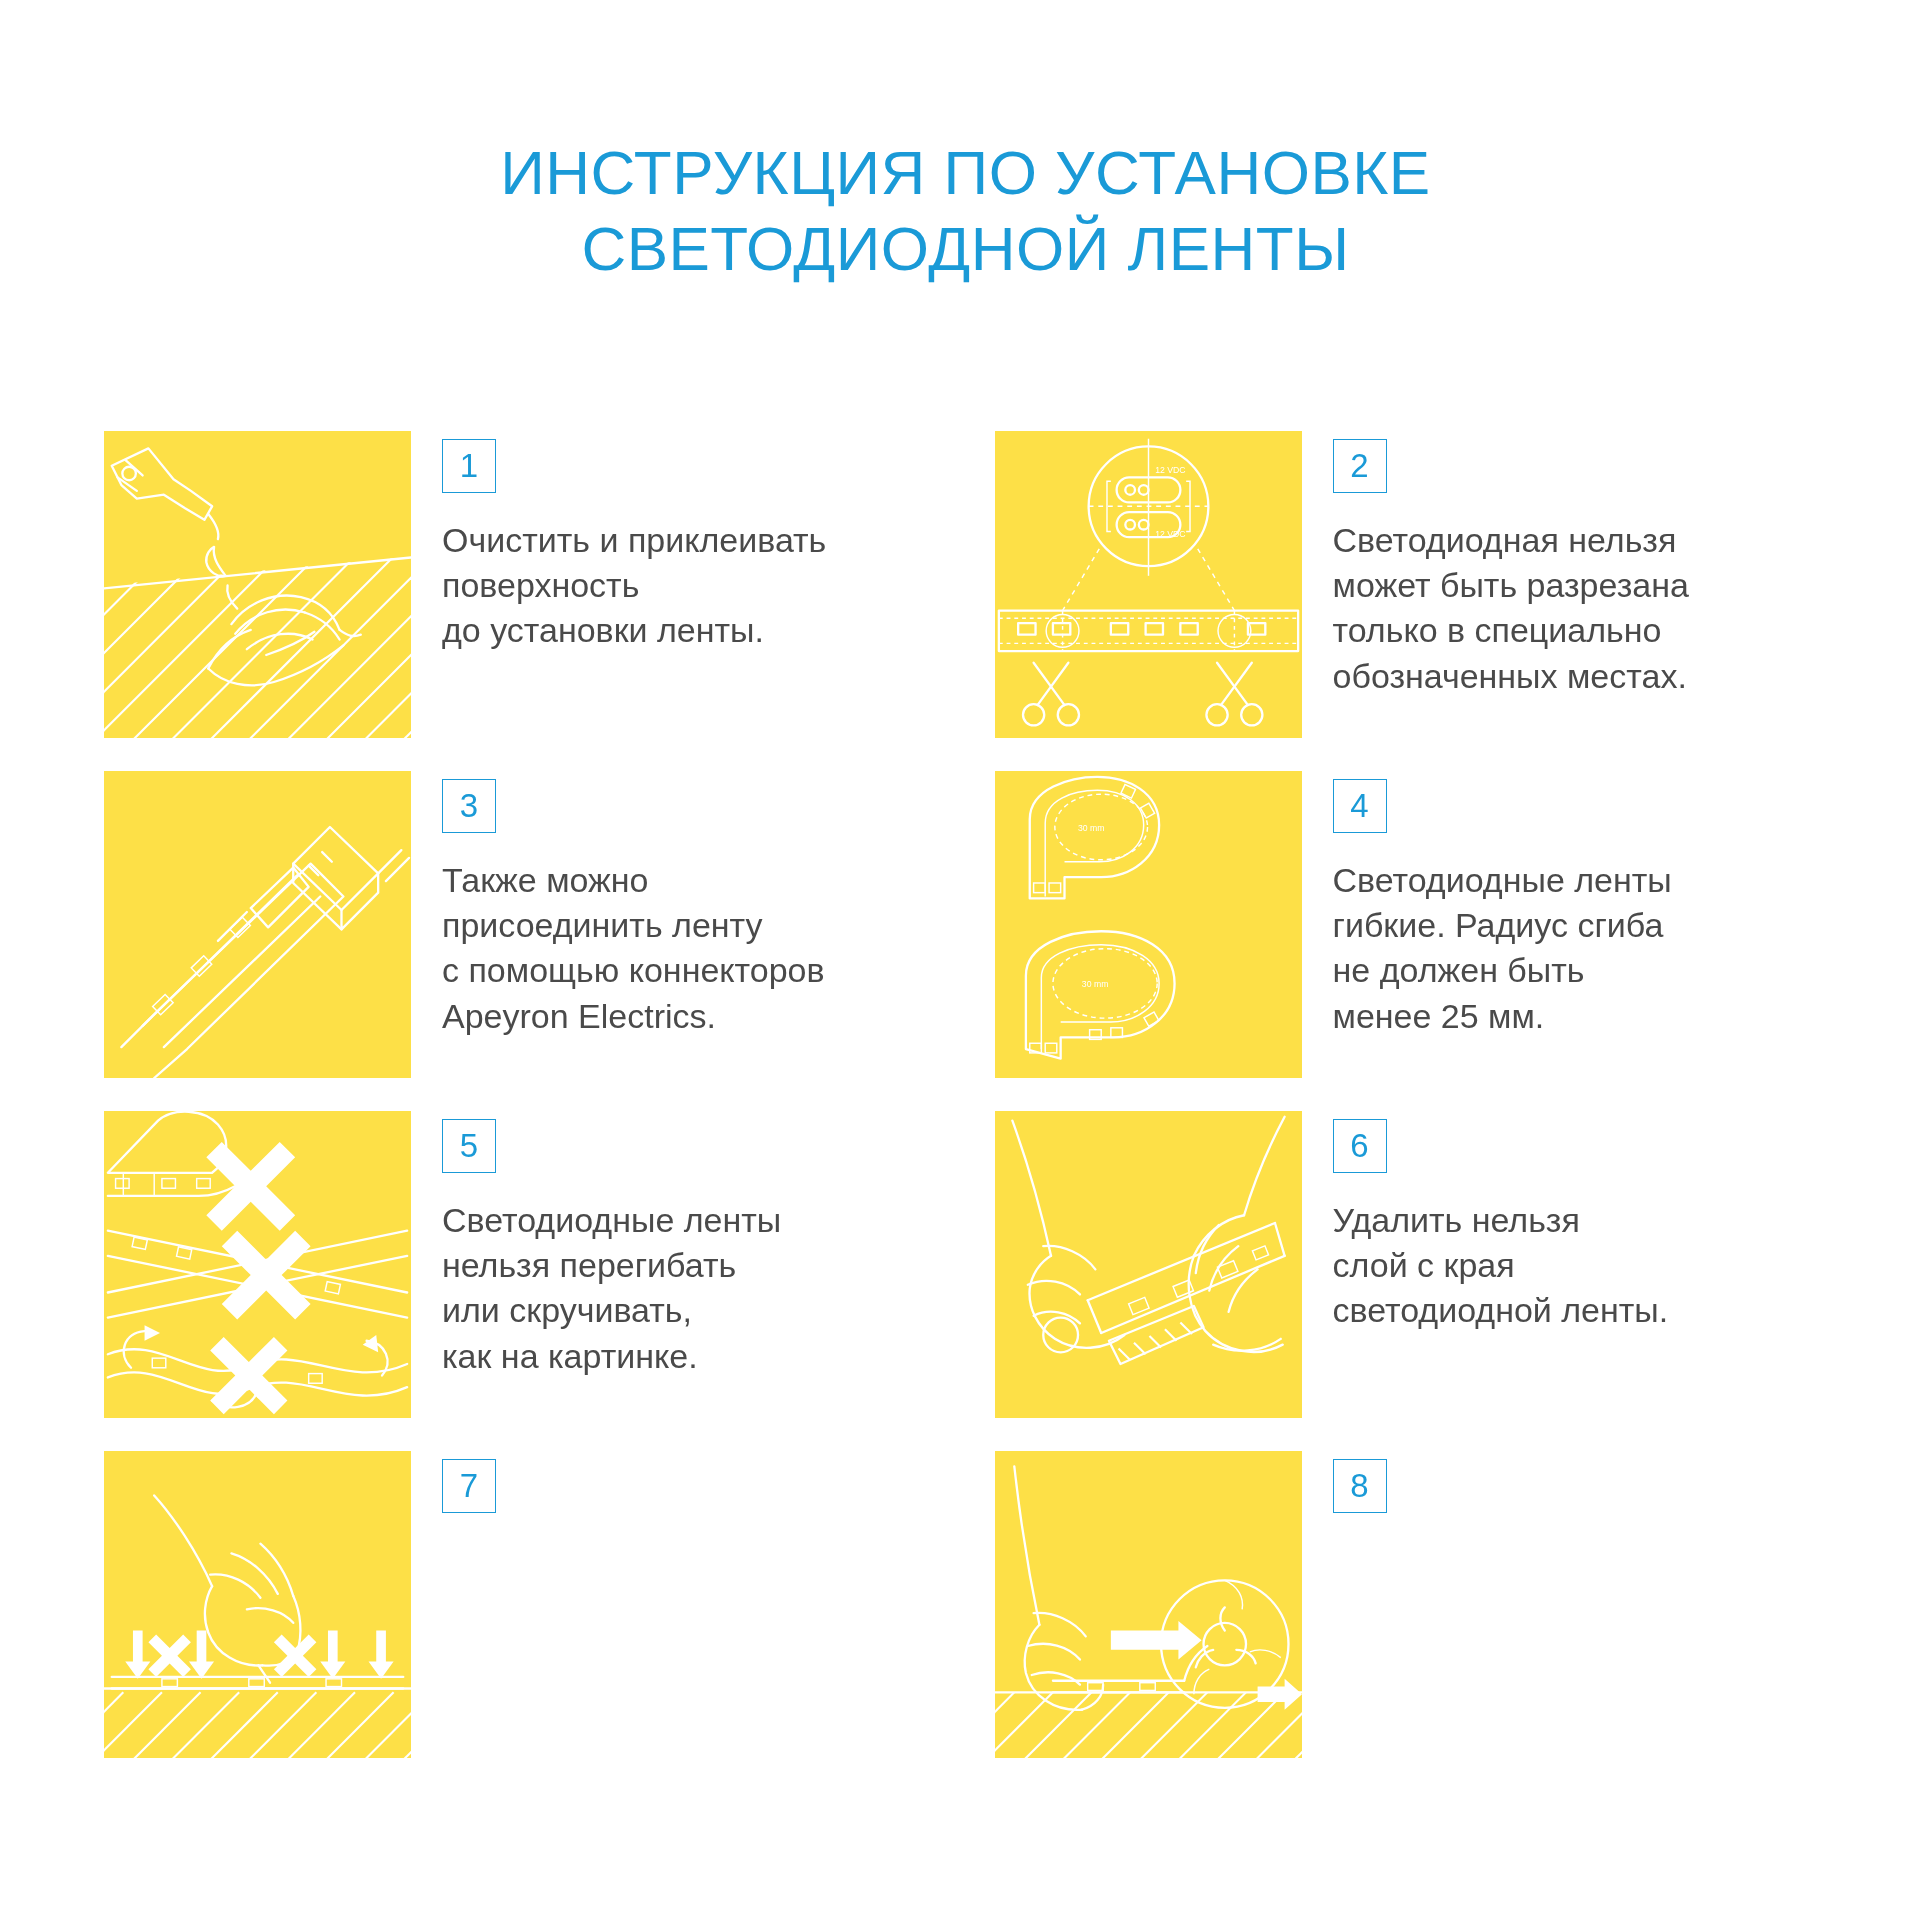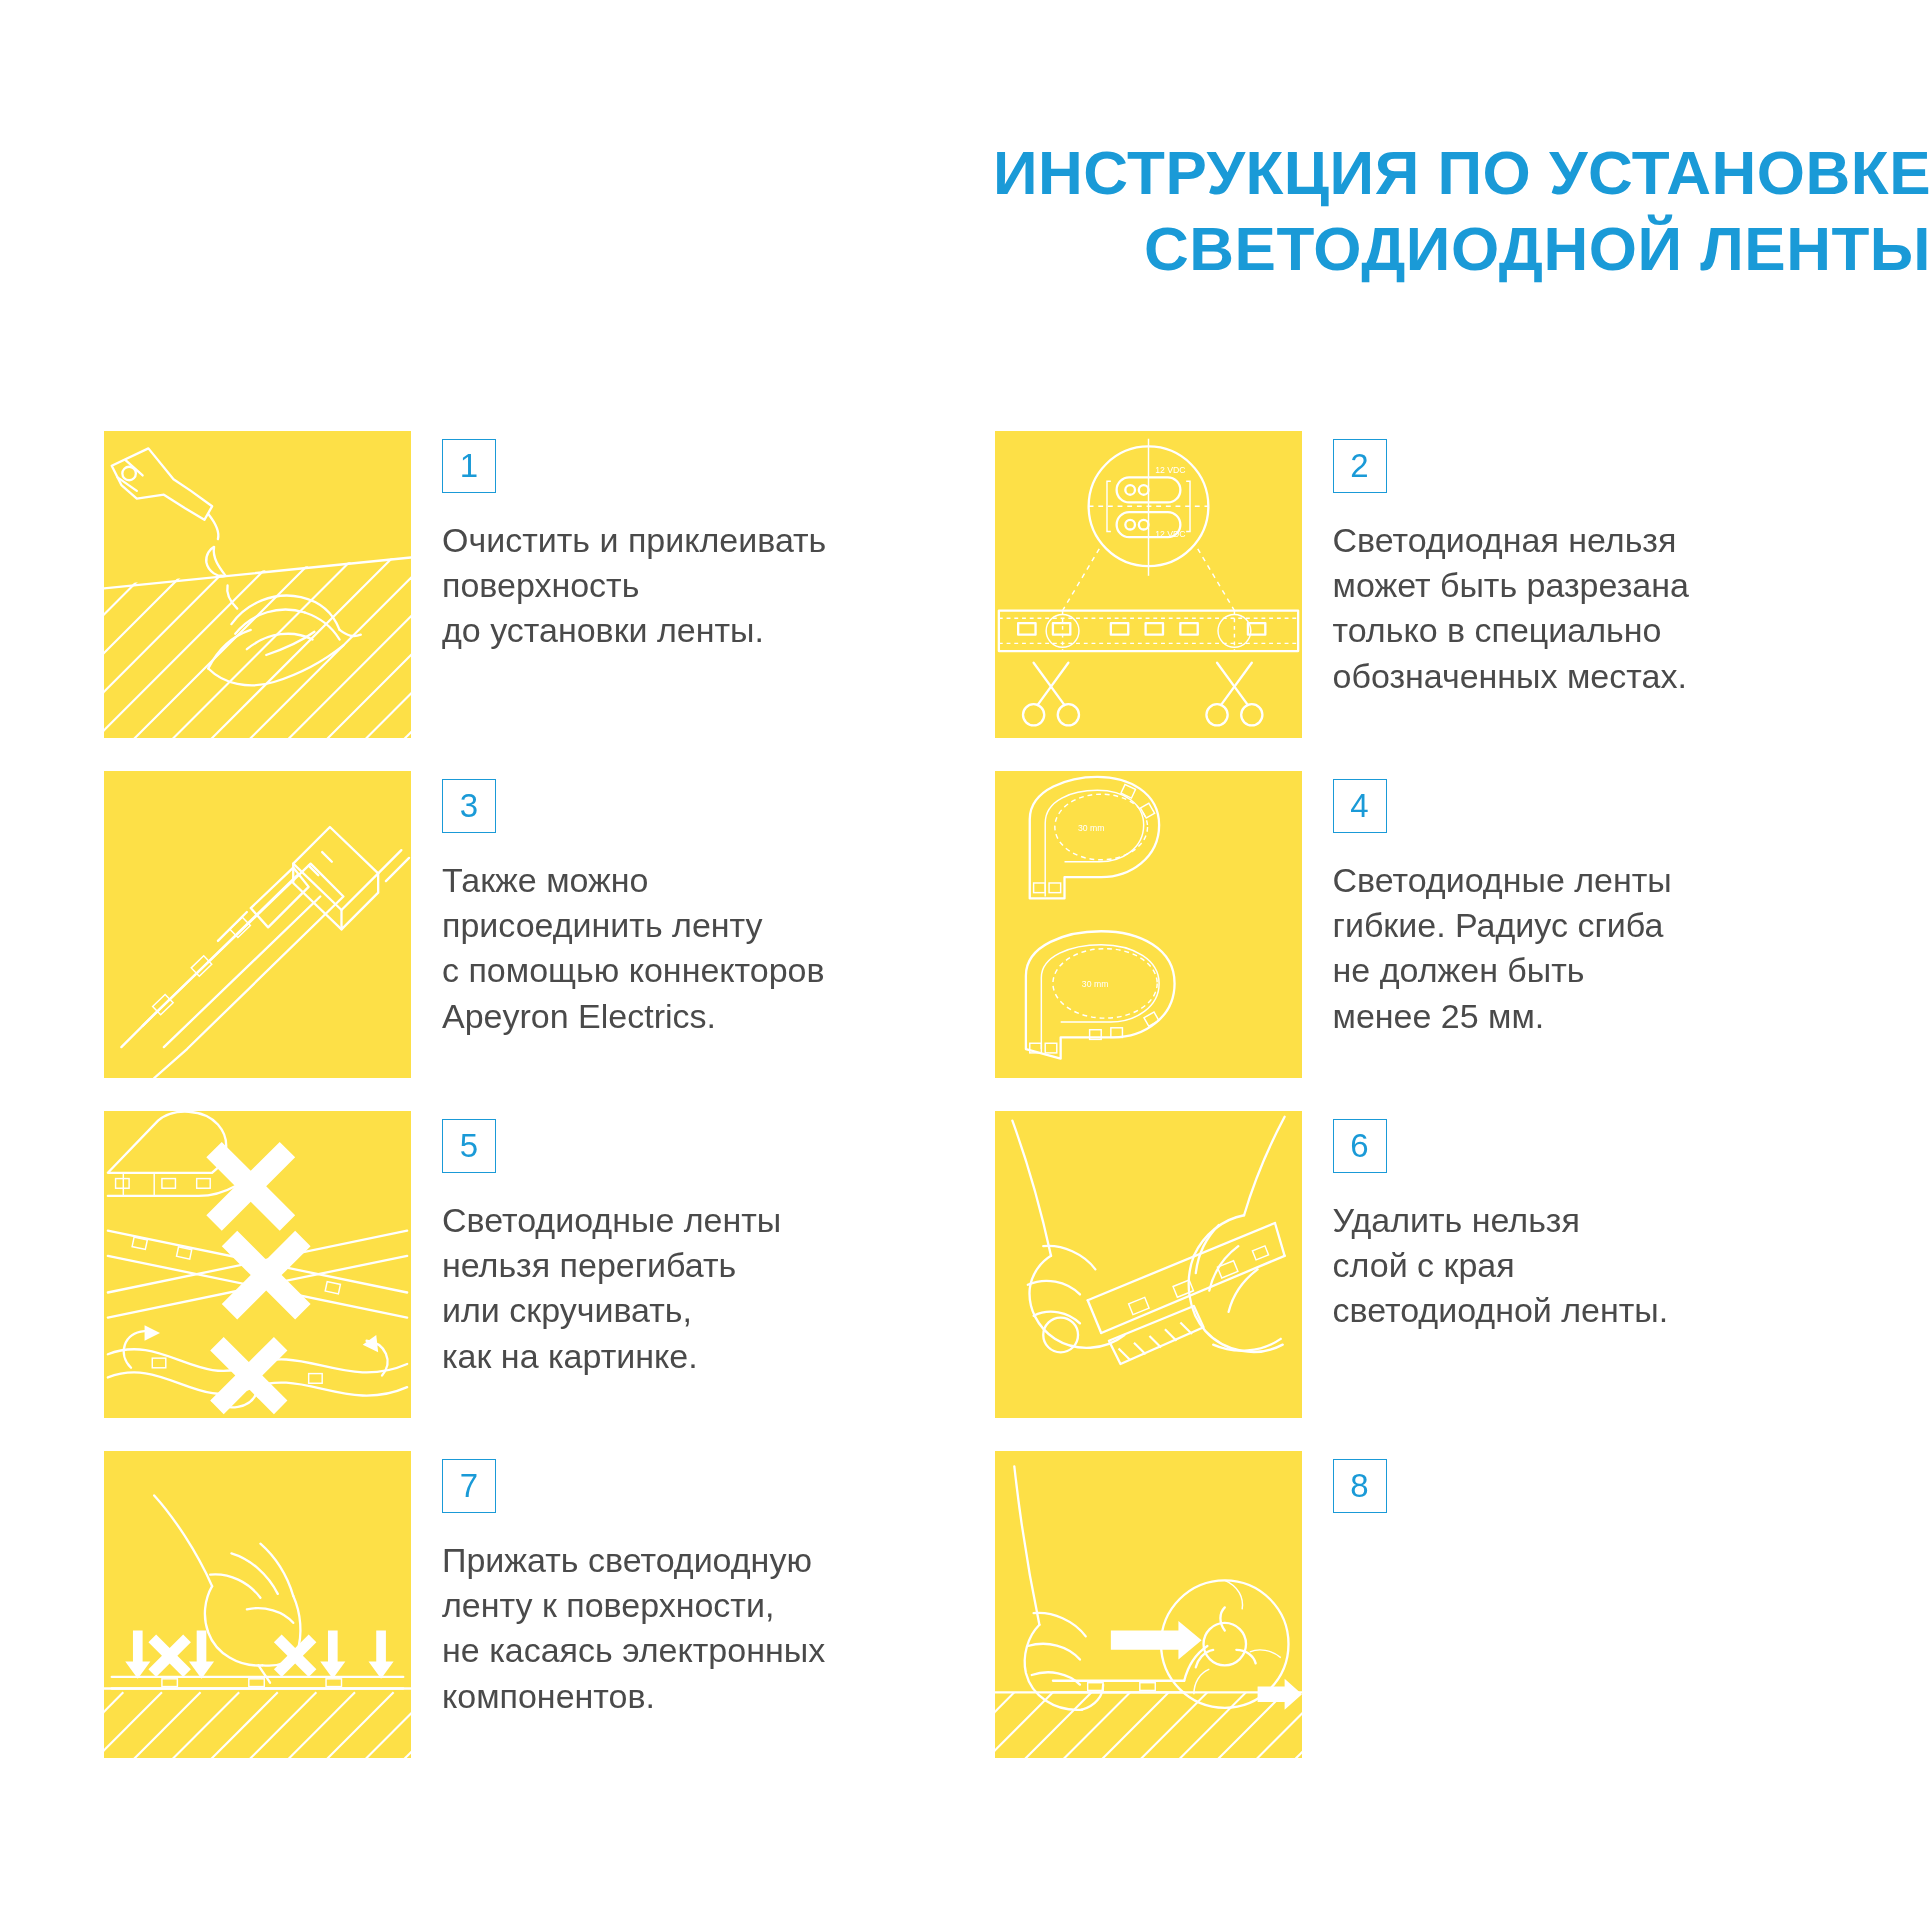--- a/index.html
+++ b/index.html
@@ -15,23 +15,23 @@
     overflow: hidden;
   }
   .page {
     position: relative;
     width: 1931px;
     height: 1931px;
     box-sizing: border-box;
     padding: 0;
   }
   .title {
-    text-align: right;
+    text-align: center;
     color: #1a9ad7;
-    font-weight: bold;
+    font-weight: normal;
     font-size: 62px;
     line-height: 1.22;
     letter-spacing: 0.5px;
     padding-top: 135px;
     text-transform: uppercase;
   }
   .title .line {
     display: block;
   }
   .steps {
@@ -495,24 +495,20 @@
               <polygon points="30,186 40,186 40,218 48,218 35,236 22,218 30,218"></polygon>
               <polygon points="96,186 106,186 106,218 114,218 101,236 88,218 96,218"></polygon>
               <polygon points="232,186 242,186 242,218 250,218 237,236 224,218 232,218"></polygon>
               <polygon points="282,186 292,186 292,218 300,218 287,236 274,218 282,218"></polygon>
             </g>
           </g>
         </svg>
       </div>
       <div class="step-body">
         <div class="num">7</div>
-        <div class="desc">Прижать светодиодную
-ленту к поверхности,
-не касаясь электронных
-компонентов.</div>
       </div>
     </div>
 
     <div class="step">
       <div class="thumb">
         <svg viewBox="0 0 318 318">
           <defs>
             <clipPath id="floor8">
                 <rect x="0" y="250" width="318" height="68"></rect>
               </clipPath>

